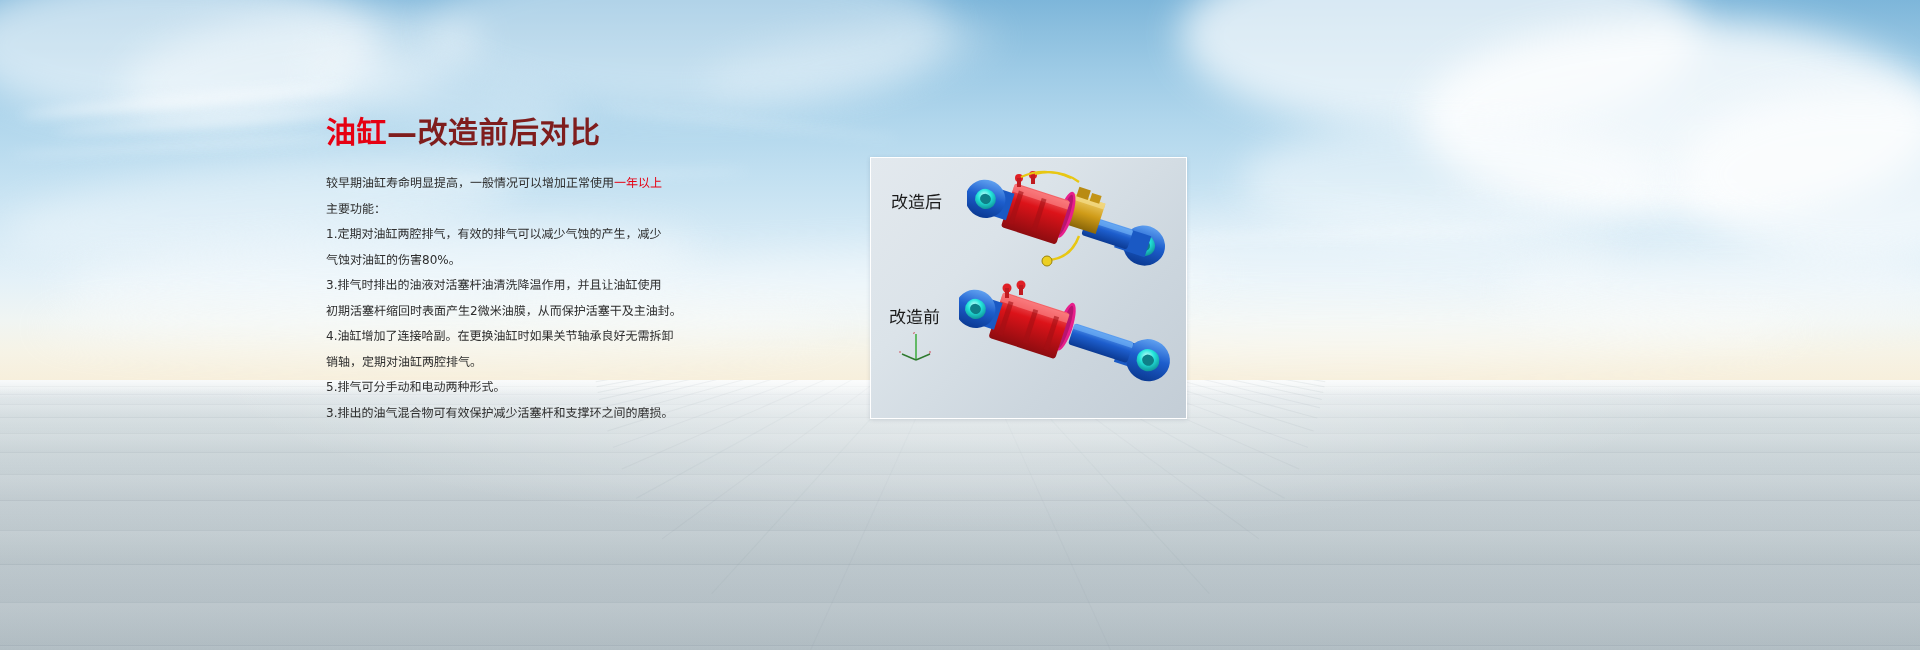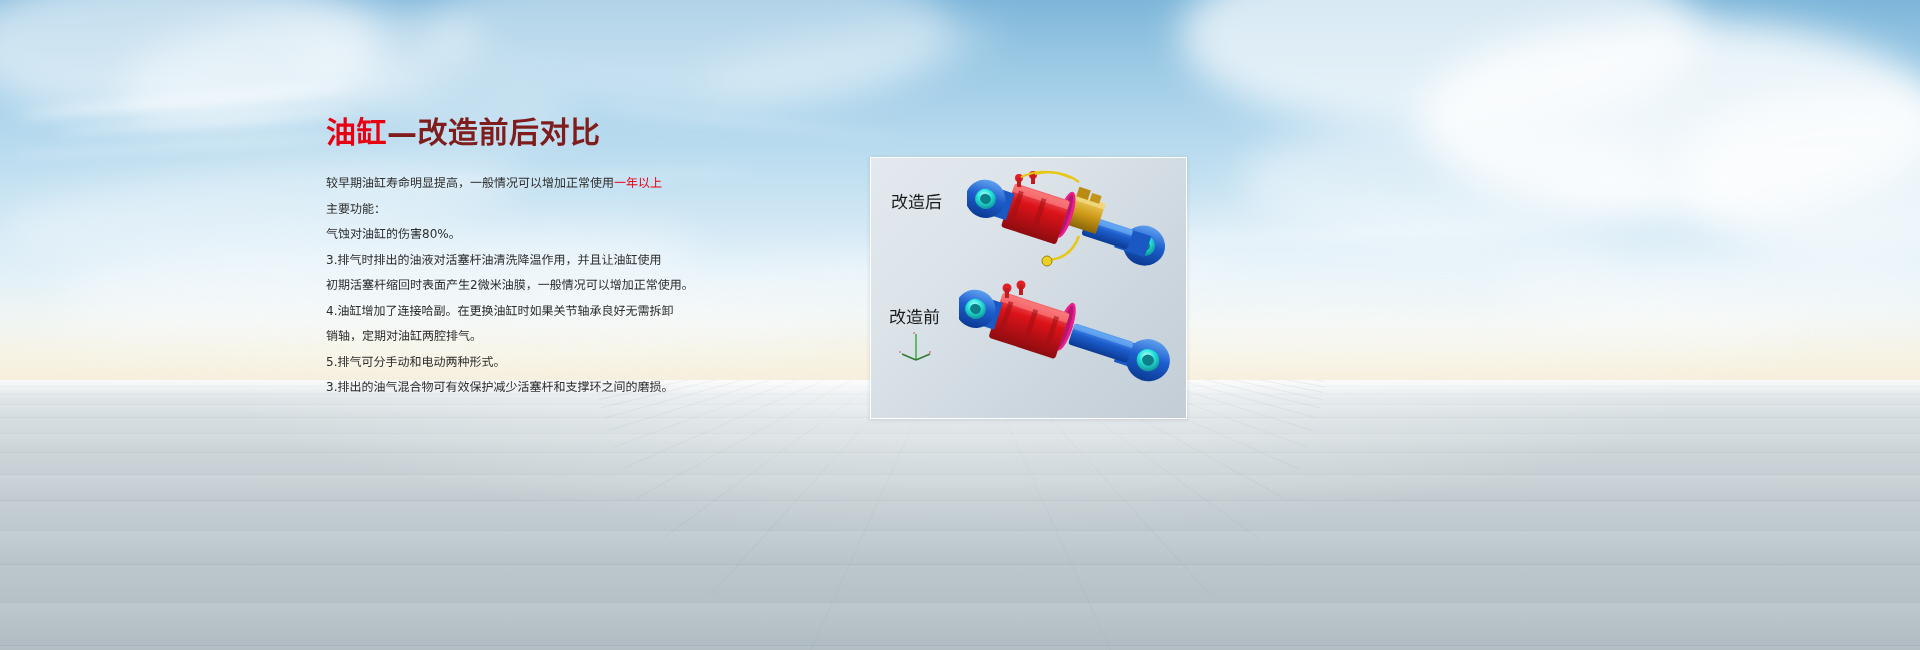--- a/index.html
+++ b/index.html
@@ -221,23 +221,24 @@
   <div class="content">
 
     <h1 class="title">
       <span class="hl">油缸</span><span class="rest">—改造前后对比</span>
     </h1>
 
 
     <div class="bodytext" id="body-lines">
         <p><span>较早期油缸寿命明显提高，一般情况可以增加正常使用</span><span class="red" style="color: rgb(230, 0, 18);">一年以上</span></p>
         <p><span>主要功能：</span></p>
+        <p><span>1.定期对油缸两腔排气，有效的排气可以减少气蚀的产生，减少</span></p>
         <p><span>气蚀对油缸的伤害80%。</span></p>
         <p><span>3.排气时排出的油液对活塞杆油清洗降温作用，并且让油缸使用</span></p>
-        <p><span>初期活塞杆缩回时表面产生2微米油膜，一般情况可以增加正常使用。</span></p>
+        <p><span>初期活塞杆缩回时表面产生2微米油膜，从而保护活塞干及主油封。</span></p>
         <p><span>4.油缸增加了连接哈副。在更换油缸时如果关节轴承良好无需拆卸</span></p>
         <p><span>销轴，定期对油缸两腔排气。</span></p>
         <p><span>5.排气可分手动和电动两种形式。</span></p>
         <p><span>3.排出的油气混合物可有效保护减少活塞杆和支撑环之间的磨损。</span></p>
       </div>
 
     <div class="panel">
 
       <div class="panel-label lbl-after">改造后</div>
       <div class="panel-label lbl-before">改造前</div>

